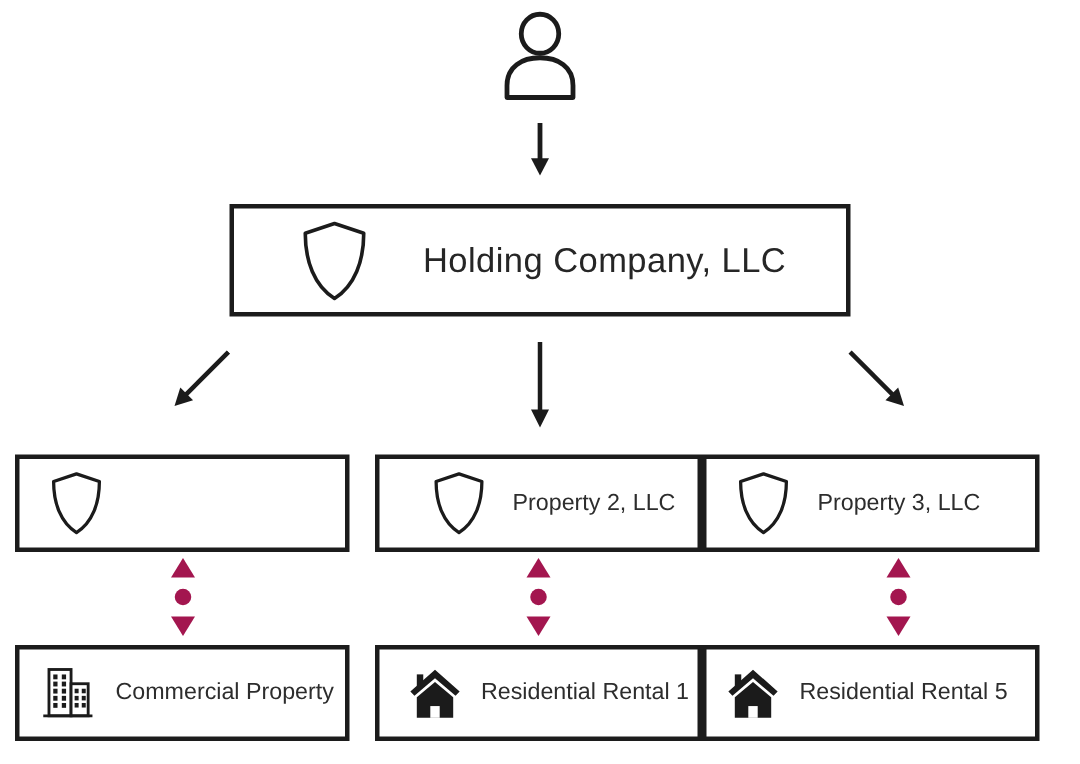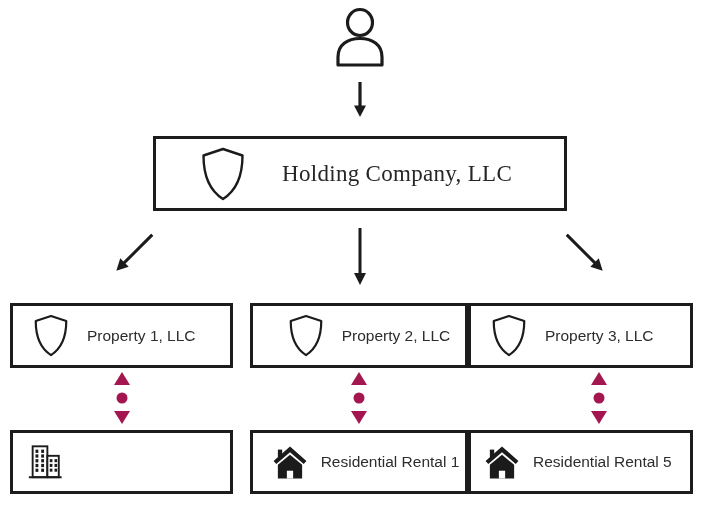--- a/index.html
+++ b/index.html
@@ -28,21 +28,21 @@
 
   .box.col1 { left: 10px;  width: 223px; }
   .box.col2 { left: 250px; width: 218px; justify-content: center; }
   .box.col3 { left: 468px; width: 225px; }
 
   .label {
     color: #2d2d2d;
     font-weight: 500;
     white-space: nowrap;
   }
-  .holding .label { font-size: 23px; margin-left: 36px; color: #262626; letter-spacing: 0.3px; font-family: Liberation Serif, serif; }
+  .holding .label { font-size: 23px; margin-left: 36px; color: #262626; letter-spacing: 0.3px; }
   .entity  .label { font-size: 15.5px; margin-left: 18px; }
   .asset   .label { font-size: 15.5px; margin-left: 13px; }
 
   .icon { display: inline-flex; flex: 0 0 auto; }
   .icon svg { display: block; }
 
   
   .rot45  { transform: rotate(45deg); }
   .rot-45 { transform: rotate(-45deg); }
 </style>
@@ -92,21 +92,20 @@
       <polygon points="8,51 2,39.5 14,39.5" fill="#1b1b1b"></polygon>
     </svg>
   </span>
 
   <div class="box entity col1">
     <span class="icon">
       <svg width="36" height="45" viewBox="0 0 46 56">
         <path d="M3.5,9.5 L23,3 L42.5,9.5 C42.5,28 36.5,44.5 23,53 C9.5,44.5 3.5,28 3.5,9.5 Z" fill="none" stroke-width="2.8" stroke-linejoin="round" stroke="#1b1b1b"></path>
       </svg>
     </span>
-    <span class="label">Property 1, LLC</span>
   </div>
 
   <div class="box entity col2">
     <span class="icon">
       <svg width="36" height="45" viewBox="0 0 46 56">
         <path d="M3.5,9.5 L23,3 L42.5,9.5 C42.5,28 36.5,44.5 23,53 C9.5,44.5 3.5,28 3.5,9.5 Z" fill="none" stroke-width="2.8" stroke-linejoin="round" stroke="#1b1b1b"></path>
       </svg>
     </span>
     <span class="label">Property 2, LLC</span>
   </div>
@@ -169,20 +168,21 @@
             <rect x="16" y="27" width="3" height="3.4"></rect>
           <rect x="25" y="17" width="2.8" height="3.2"></rect>
             <rect x="30" y="17" width="2.8" height="3.2"></rect>
           <rect x="25" y="22" width="2.8" height="3.2"></rect>
             <rect x="30" y="22" width="2.8" height="3.2"></rect>
           <rect x="25" y="27" width="2.8" height="3.2"></rect>
             <rect x="30" y="27" width="2.8" height="3.2"></rect>
         </g>
       </svg>
     </span>
+    <span class="label">Commercial Property</span>
   </div>
 
   <div class="box asset col2">
     <span class="icon">
       <svg width="36" height="45" viewBox="0 0 46 46">
         <g fill="#1b1b1b">
           <rect x="7.5" y="6.5" width="5.5" height="10"></rect>
           <path d="M23,2.5 L44,21 L40.5,24.8 L23,9.8 L5.5,24.8 L2,21 Z"></path>
           <path d="M7.5,26 L23,13 L38.5,26 L38.5,43.5 L7.5,43.5 Z"></path>
         </g>

